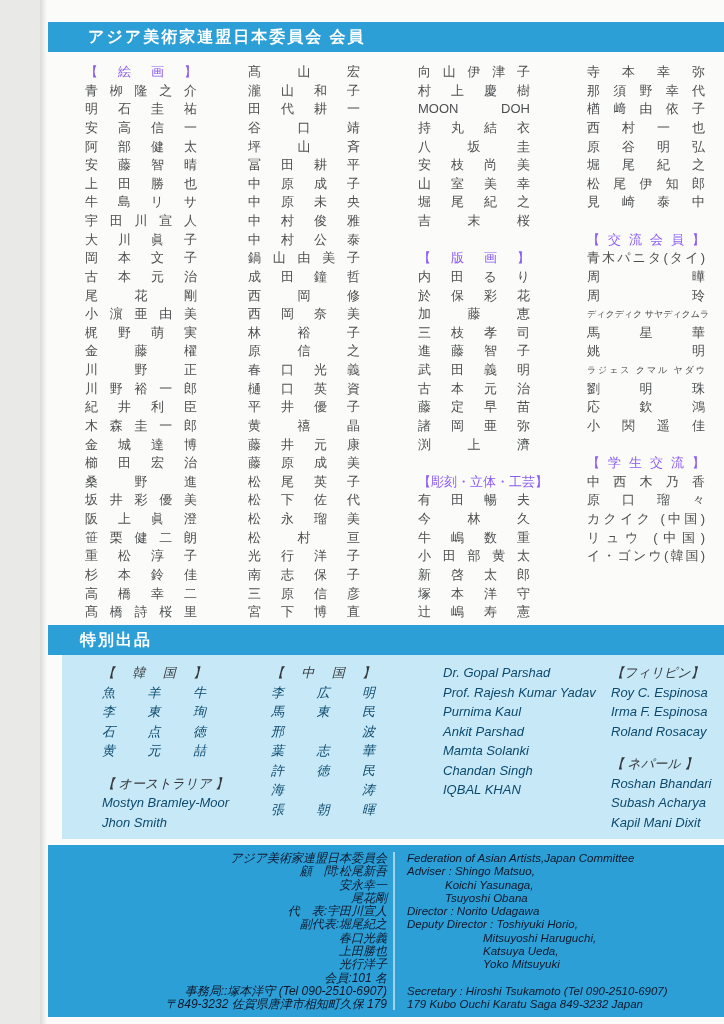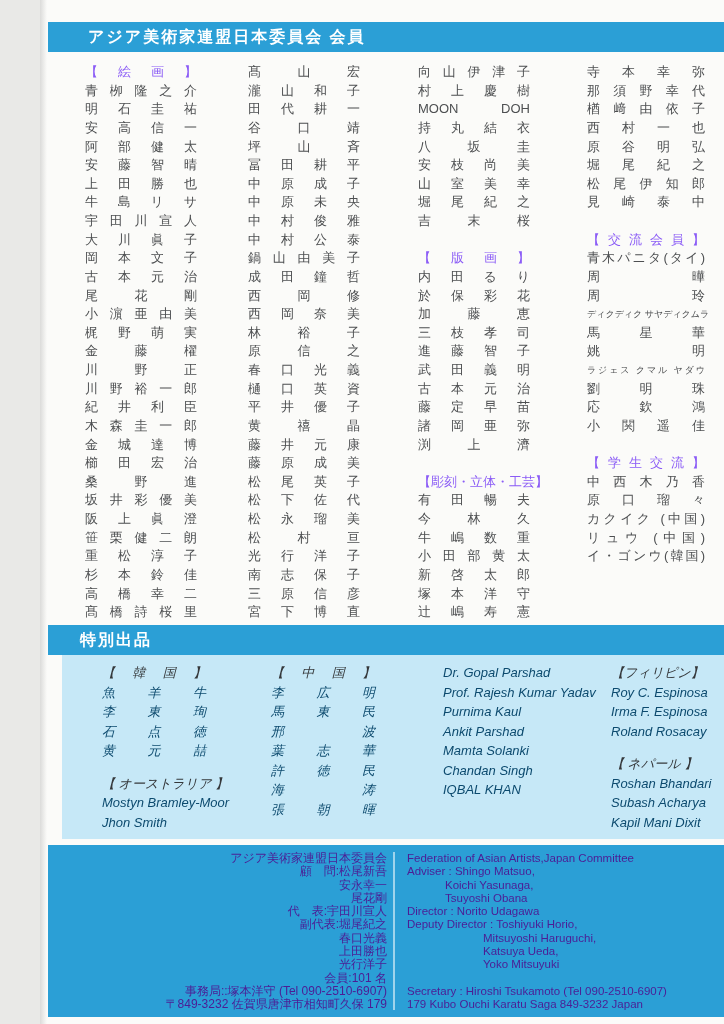--- a/index.html
+++ b/index.html
@@ -29,21 +29,21 @@
   .srow{height:19.5px;line-height:19.5px;font-size:13px;color:#0c4a6e;white-space:nowrap;
     width:104px;text-align:justify;text-align-last:justify;}
   .srow.t-g{height:13px;}
   .srow.t-p,.srow.t-hp{width:auto;text-align:left;text-align-last:auto;}
   .srow.t-h,.srow.t-hp{color:#35383b;}
 
   
   .footer{position:absolute;left:8px;top:845px;width:708px;height:172px;background:#2b9fd6;}
   .footer-jp{position:absolute;left:12px;top:7px;width:327px;text-align:right;}
   .footer-en{position:absolute;left:359px;top:7px;width:345px;text-align:left;}
-  .frow{height:13.3px;line-height:13.3px;font-size:11.5px;color:#4c1d95;white-space:nowrap;}
+  .frow{height:13.3px;line-height:13.3px;font-size:11.5px;color:#0f172a;white-space:nowrap;font-style:italic;}
   .footer-jp .frow{font-size:12px;}
   .frow.t-g{height:13.3px;}
   .frow.ind1{padding-left:38px;}
   .frow.ind2{padding-left:76px;}
   .footer-divider{position:absolute;left:345px;top:7px;bottom:7px;width:2px;
     background:rgba(255,255,255,.55);}
 </style>
 </head>
 <body>
 

